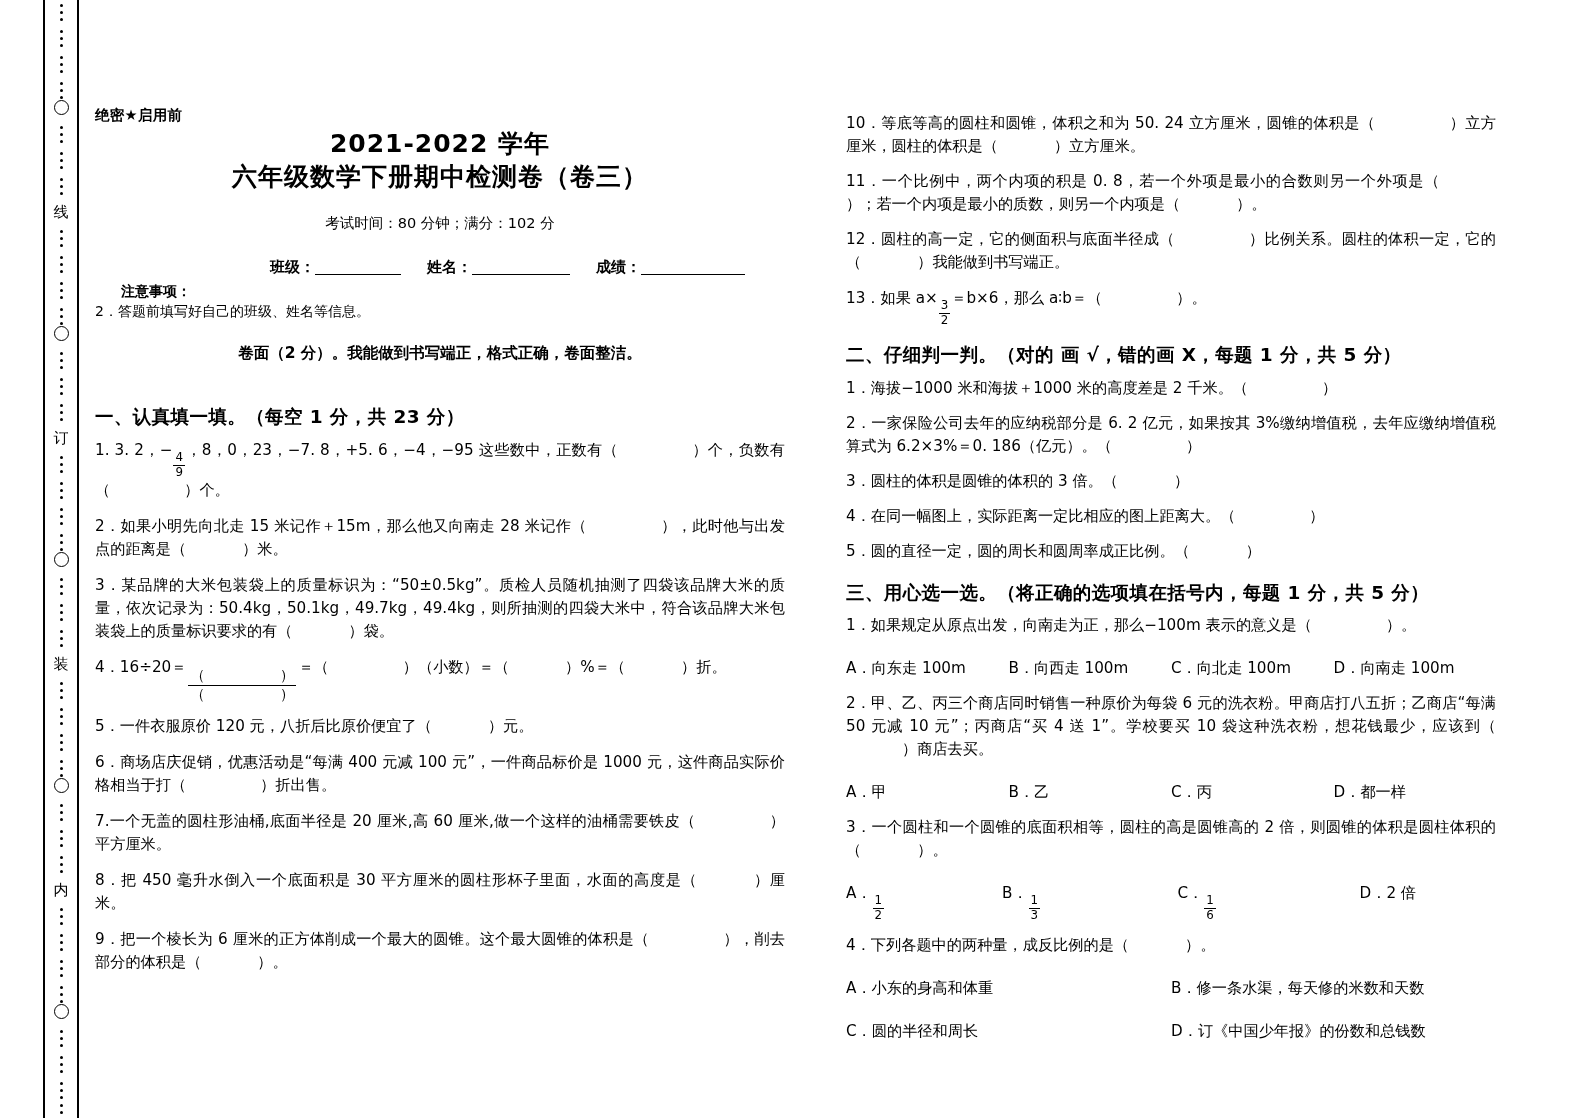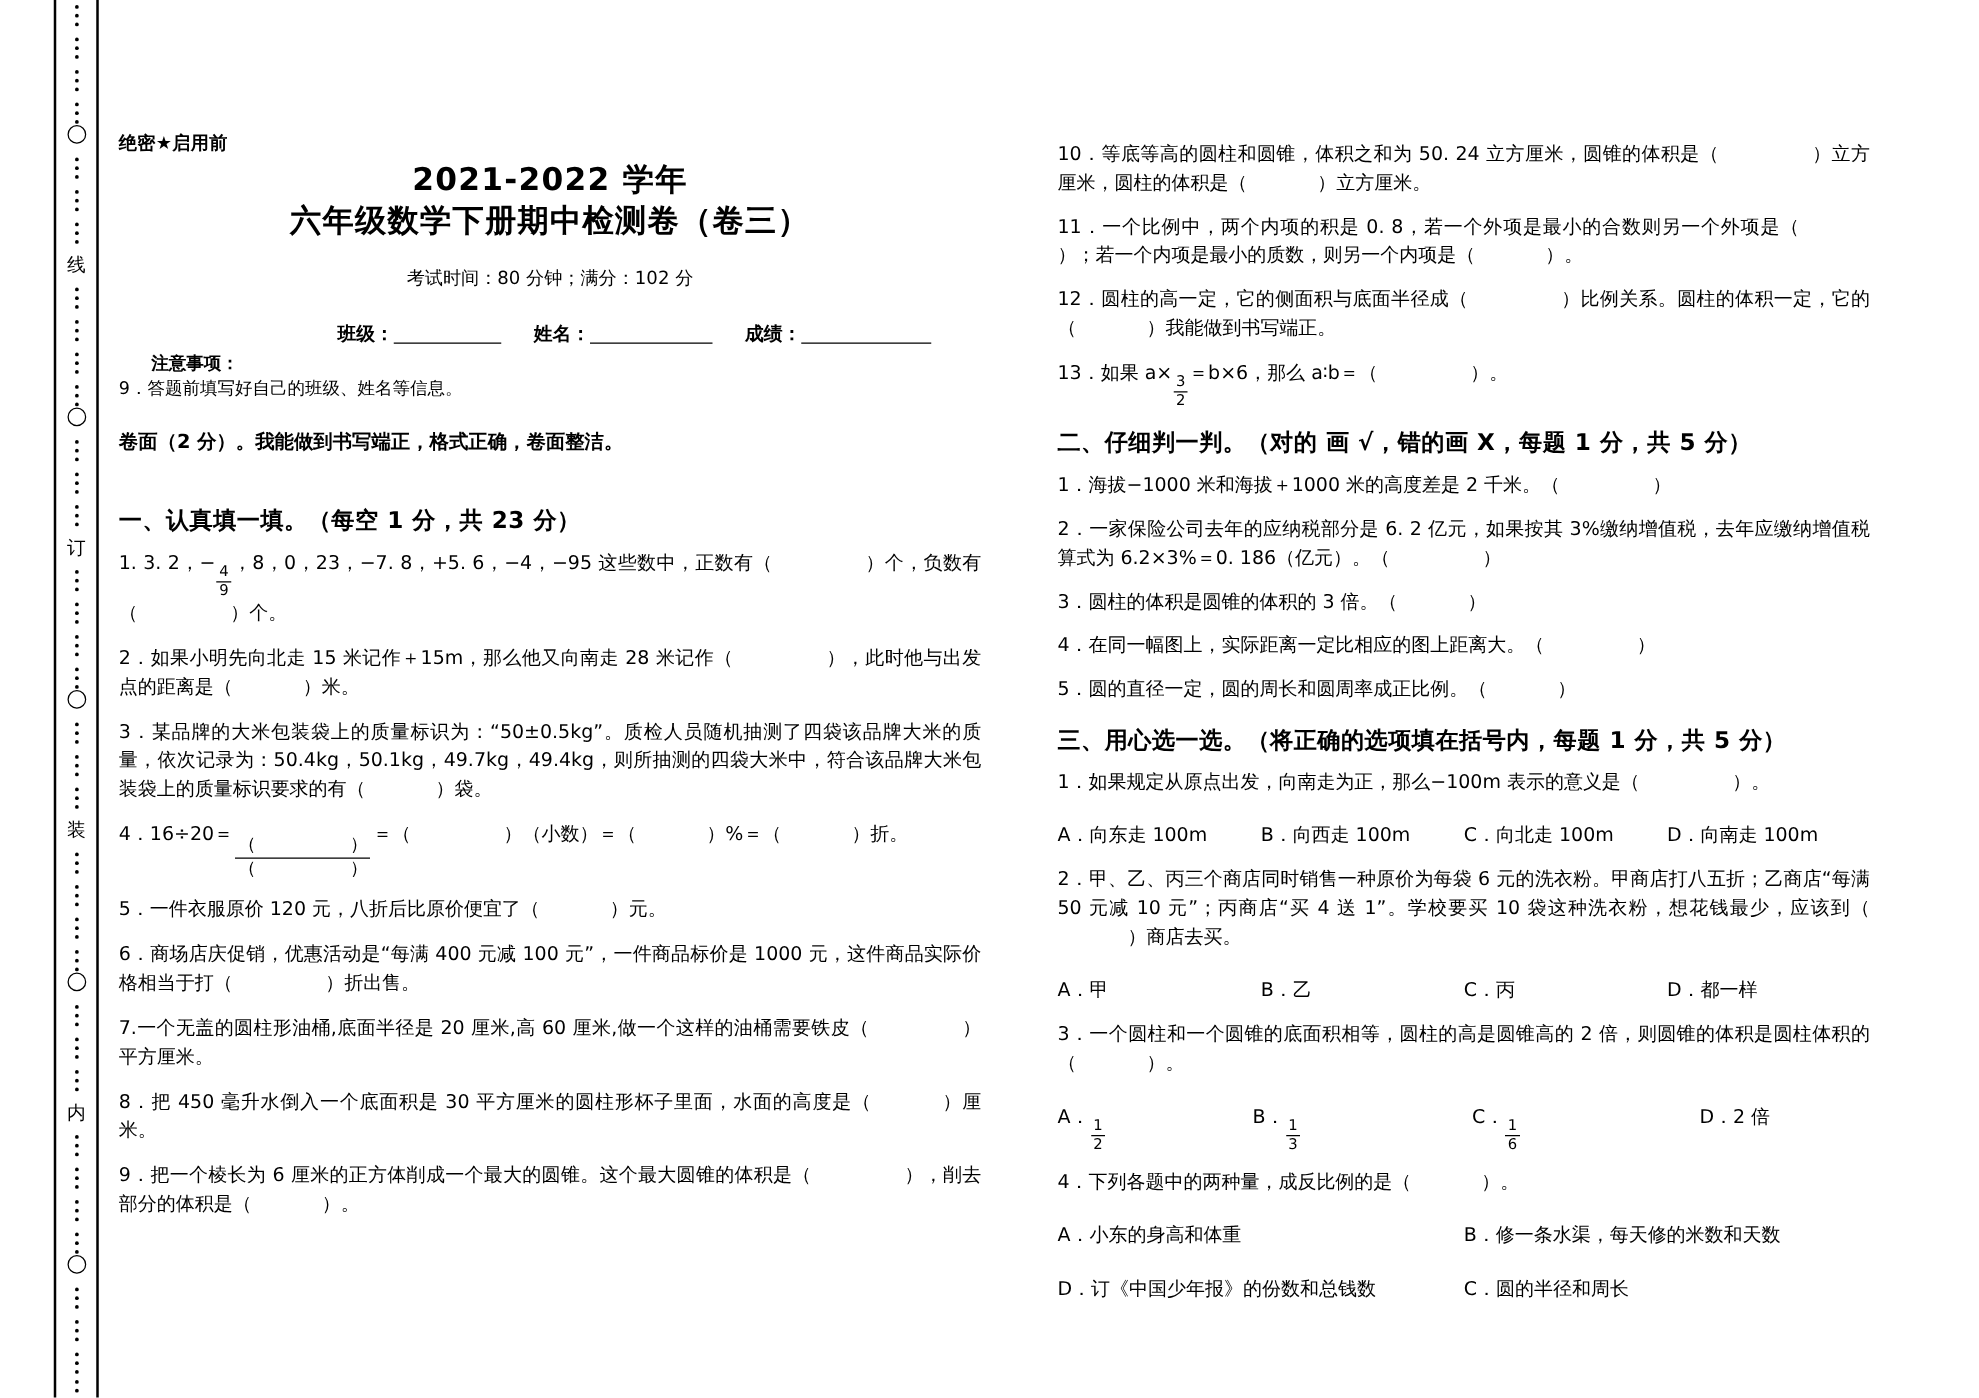--- a/index.html
+++ b/index.html
@@ -142,20 +142,21 @@
     padding-left: 26px;
   }
   .notice-item {
     font-size: 14px;
     margin-top: 6px;
   }
   .paper-note {
     font-size: 15.5px;
     font-weight: bold;
     margin-top: 28px;
+    text-align: center;
   }
 
   
   .sec-head {
     font-size: 18.5px;
     font-weight: bold;
     letter-spacing: 0.4px;
   }
   #col-left .sec-head { margin-top: 46px; }
   #col-right .sec-head { margin-top: 20px; }
@@ -442,21 +443,21 @@
 
       <div class="title1">2021-2022 学年</div>
       <div class="title2">六年级数学下册期中检测卷（卷三）</div>
       <div class="subtitle">考试时间：80 分钟；满分：102 分</div>
 
       <div class="idline">
         <span>班级：</span><span class="blank b1"></span><span class="gap"></span><span>姓名：</span><span class="blank b2"></span><span class="gap"></span><span>成绩：</span><span class="blank b3"></span>
       </div>
 
       <div class="notice-title">注意事项：</div>
-      <div class="notice-item">9．答题前填写好自己的班级、姓名等信息。</div>
+      <div class="notice-item">2．答题前填写好自己的班级、姓名等信息。</div>
 
       <div class="paper-note">卷面（2 分）。我能做到书写端正，格式正确，卷面整洁。</div>
 
       <div class="sec-head">一、认真填一填。（每空 1 分，共 23 分）</div>
 
       <div class="q">
         <span>1. 3. 2，−</span><span class="frac">
             <span class="num">4</span>
             <span class="den">9</span>
           </span><span>，8，0，23，−7. 8，+5. 6，−4，−95 这些数中，正数有（</span><span class="fill fill-l"></span><span>）个，负数有（</span><span class="fill fill-l"></span><span>）个。</span>
@@ -584,19 +585,19 @@
       </div>
 
       <div class="q">
         <span>4．下列各题中的两种量，成反比例的是（</span><span class="fill fill-m"></span><span>）。</span>
       </div>
       <div class="opts two-even">
         <span class="o">A．小东的身高和体重</span>
         <span class="o">B．修一条水渠，每天修的米数和天数</span>
       </div>
       <div class="opts two-even">
+        <span class="o">C．圆的半径和周长</span>
         <span class="o">D．订《中国少年报》的份数和总钱数</span>
-        <span class="o">C．圆的半径和周长</span>
       </div>
 
     </div>
   </div>
 </div>
 
 </body></html>

